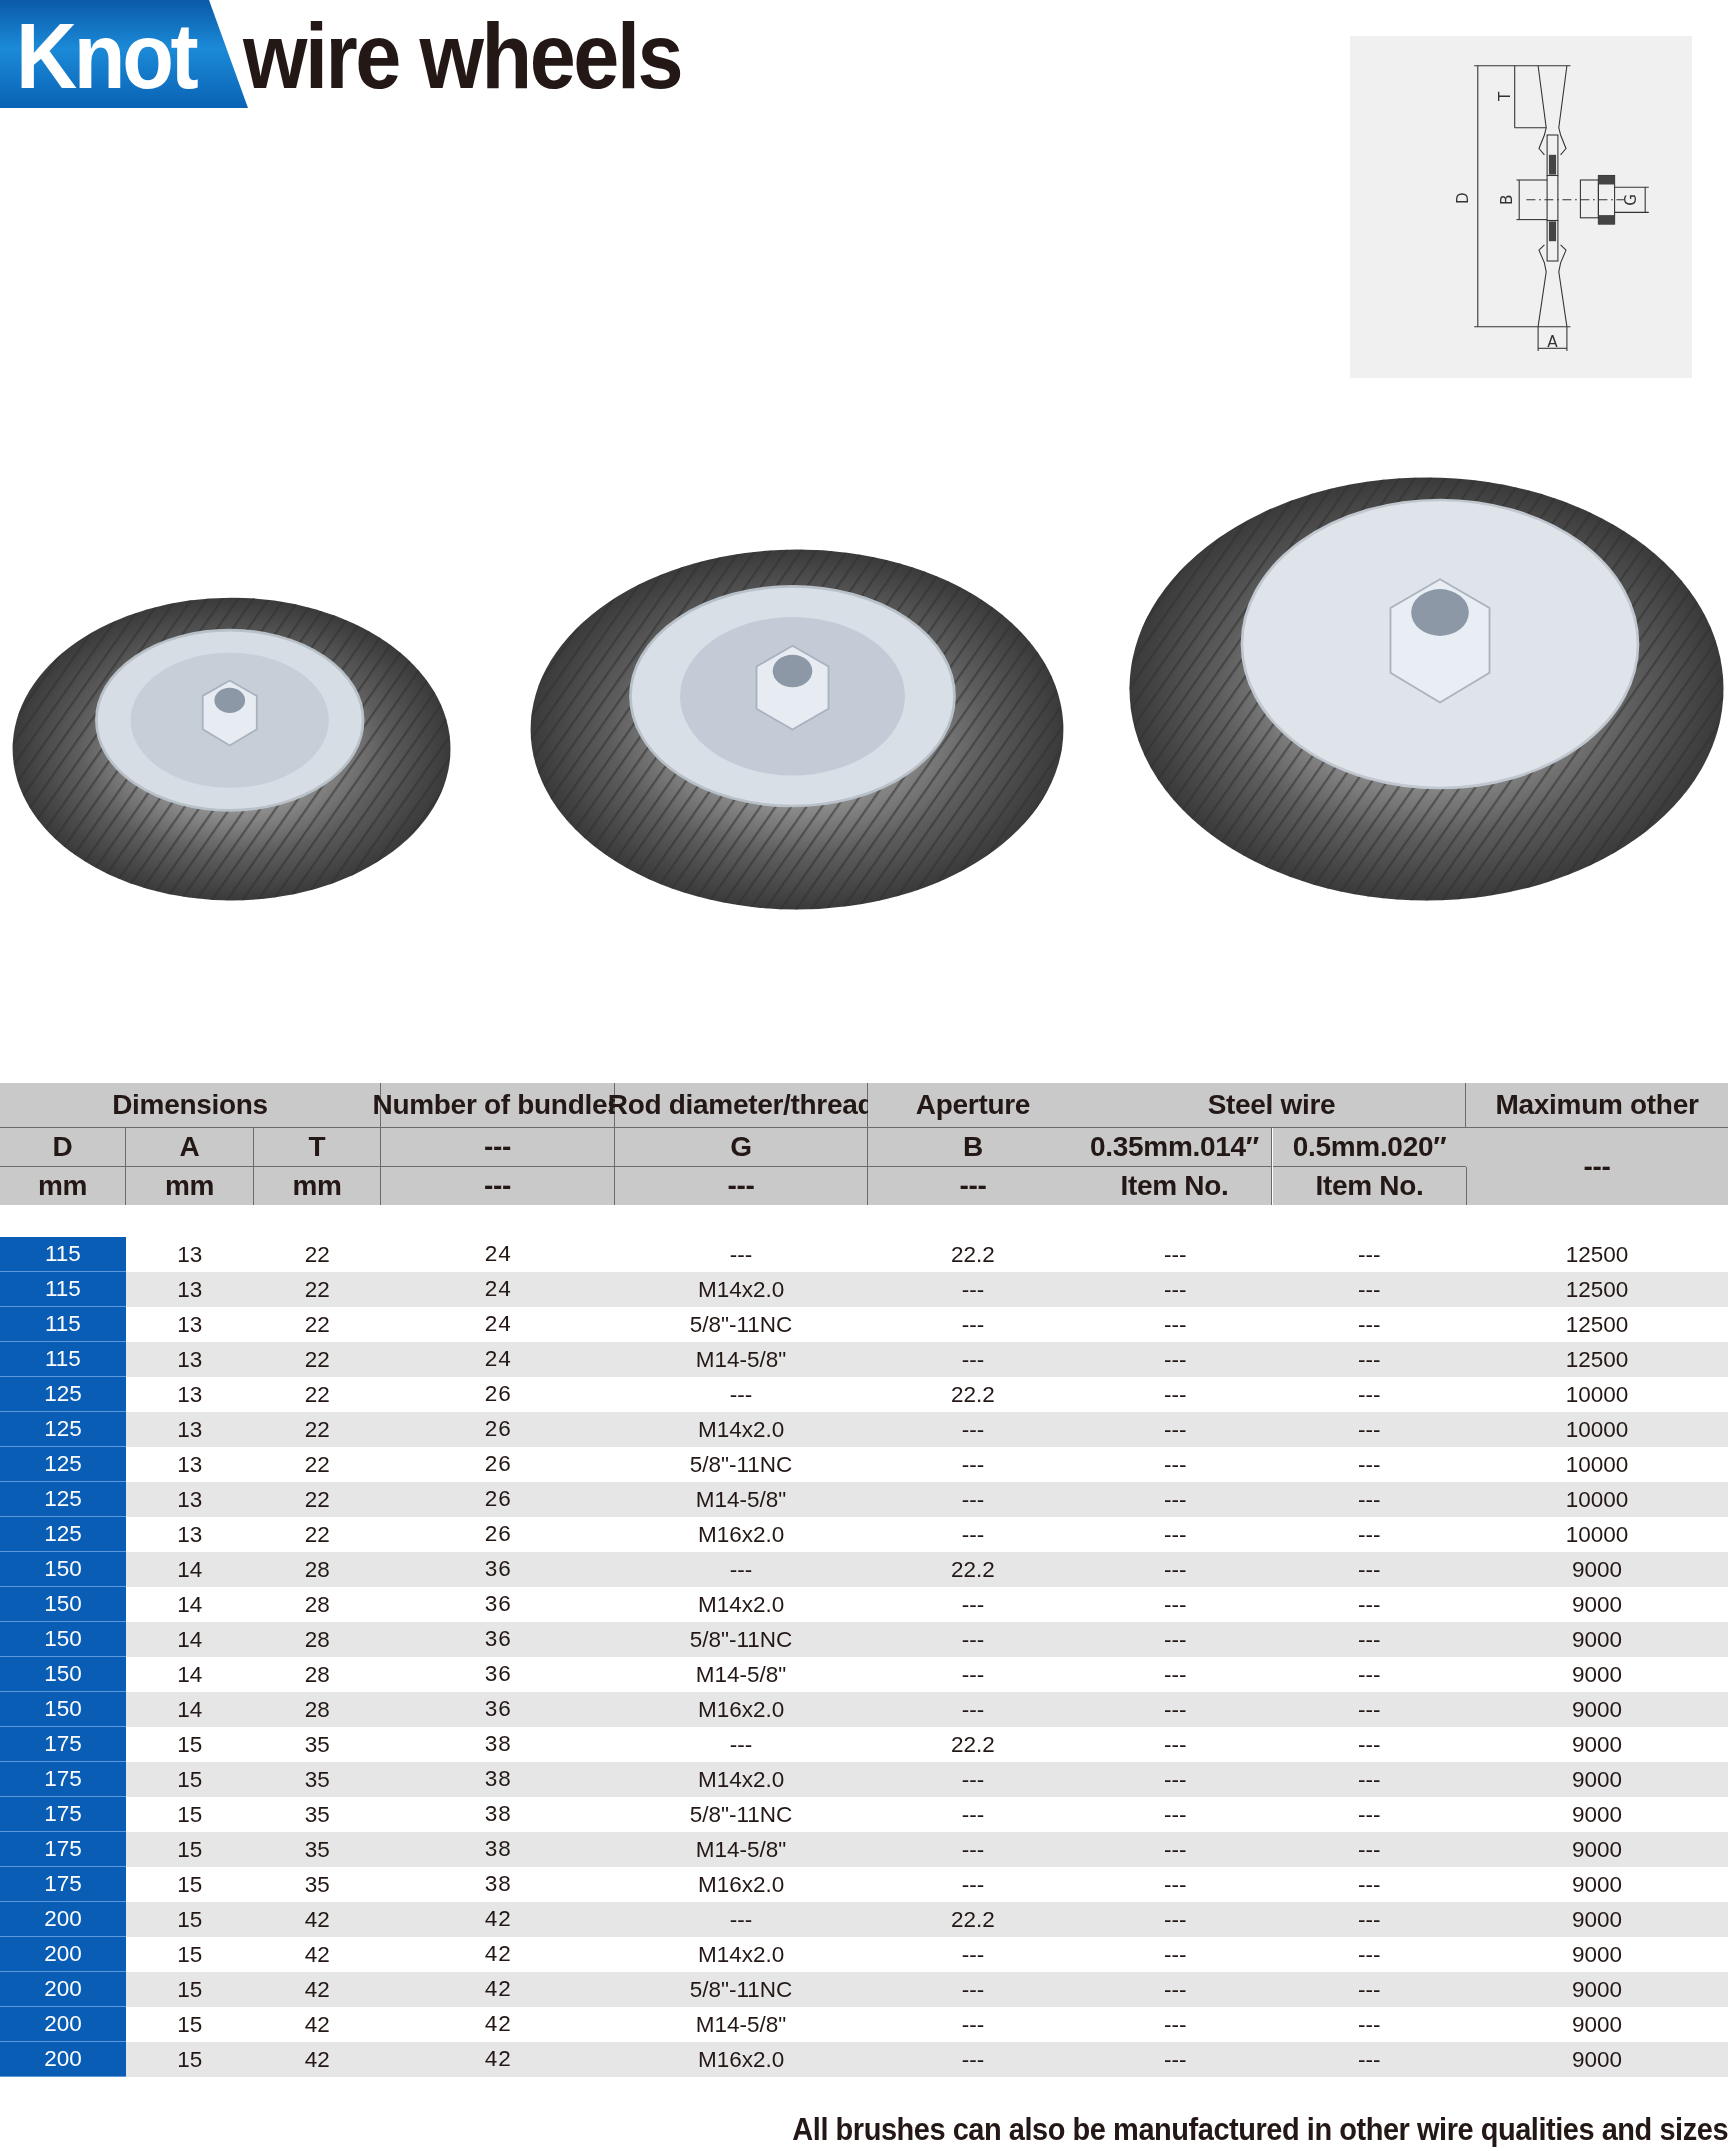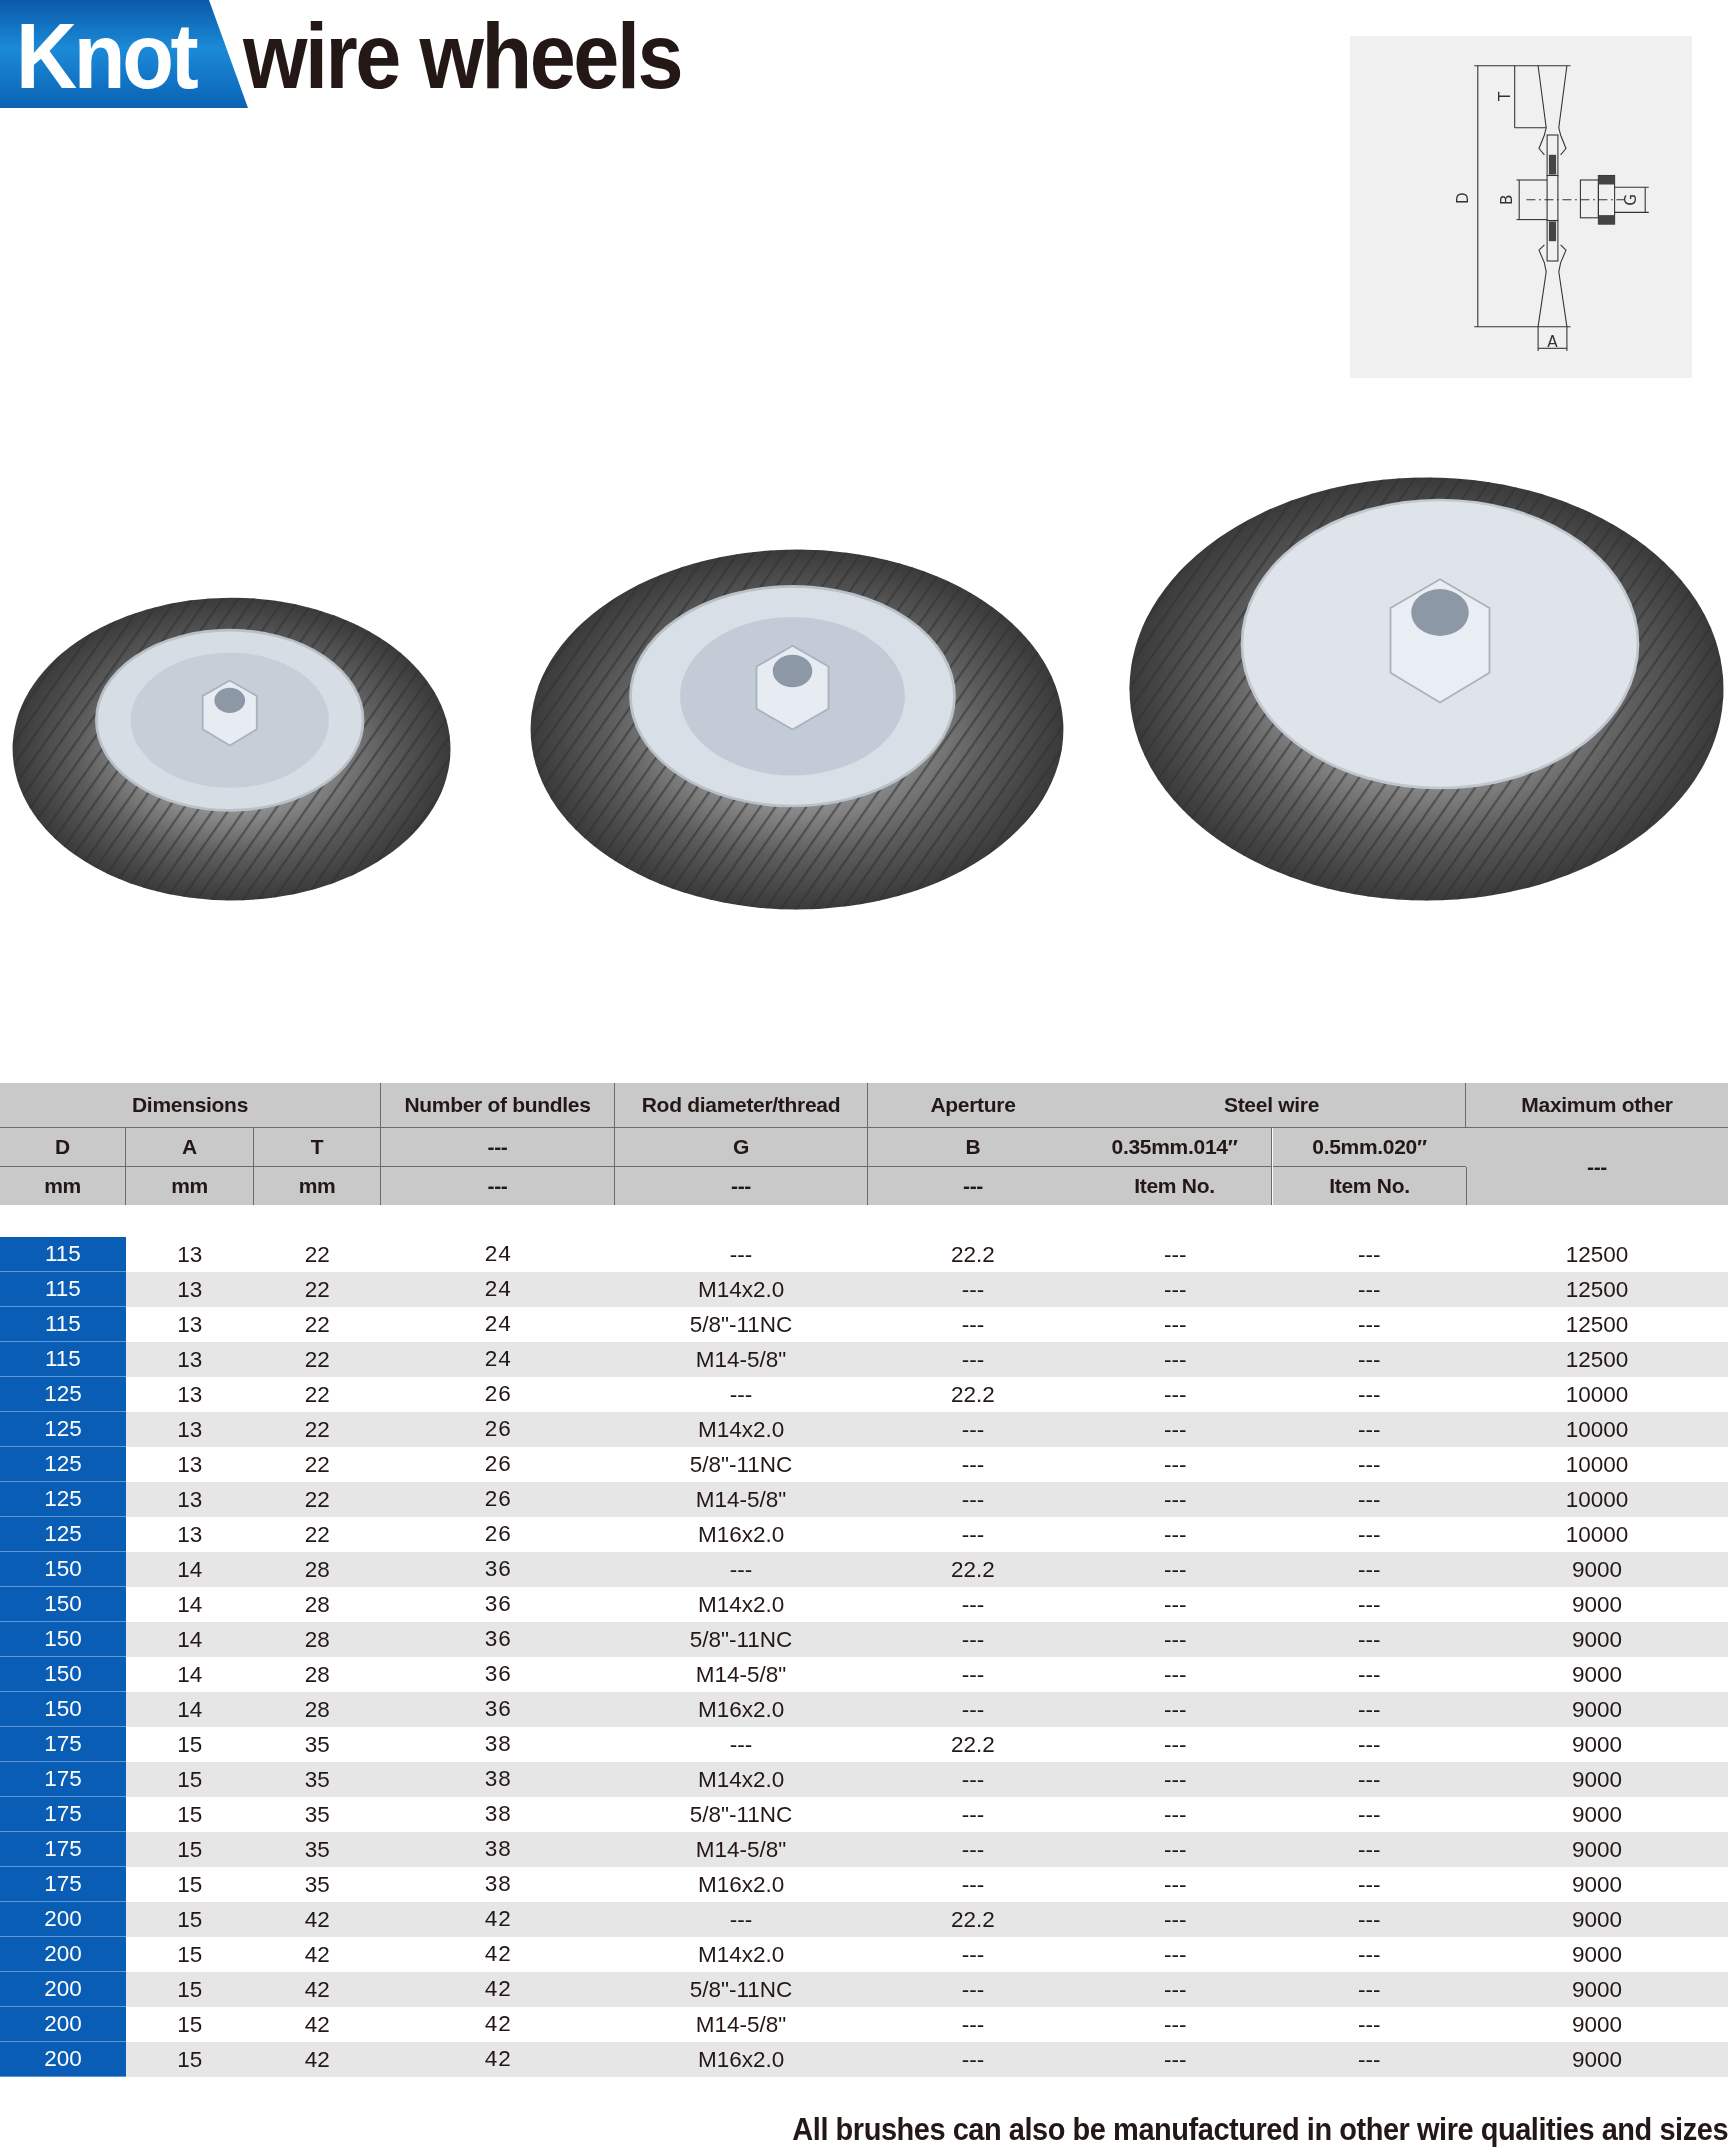--- a/index.html
+++ b/index.html
@@ -24,21 +24,21 @@
   }
 
   
   .diagram { position: absolute; left: 1350px; top: 36px; width: 342px; height: 342px; background: #f0f0f0; }
   .diagram svg { width: 342px; height: 342px; display: block; }
 
   
   .wheels { position: absolute; left: 0; top: 450px; width: 1728px; height: 486px; }
   .wheels svg { position: absolute; }
   .hdr { position: absolute; background: #c9c9ca; border-right: 0.9px solid #6b6b6b; border-bottom: 1.8px solid #6b6b6b;
-         display: flex; align-items: center; justify-content: center; font-weight: bold; font-size: 21px;
+         display: flex; align-items: center; justify-content: center; font-weight: bold; font-size: 28px;
          color: #231815; white-space: nowrap; letter-spacing: -0.3px; }
   .hdr.nor { border-right: none; }
   .hdr.lastrow { border-bottom: none; }
 
   .rows { position: absolute; left: 0; top: 1237px; width: 1728px; }
   .row { position: relative; height: 35px; display: flex; width: 1728px; align-items: center; }
   .row.alt { background: #e6e6e7; }
   .cell { display: flex; align-items: center; justify-content: center; font-size: 22.5px; color: #231815; height: 100%; }
   .cell.d { background: #0a5db5; color: #ffffff; border-bottom: 0.9px solid #5d98d8; }
   .c0 { width: 126px; } .c1 { width: 128px; } .c2 { width: 127px; } .c3 { width: 234px; font-family: Liberation Mono, monospace; }

